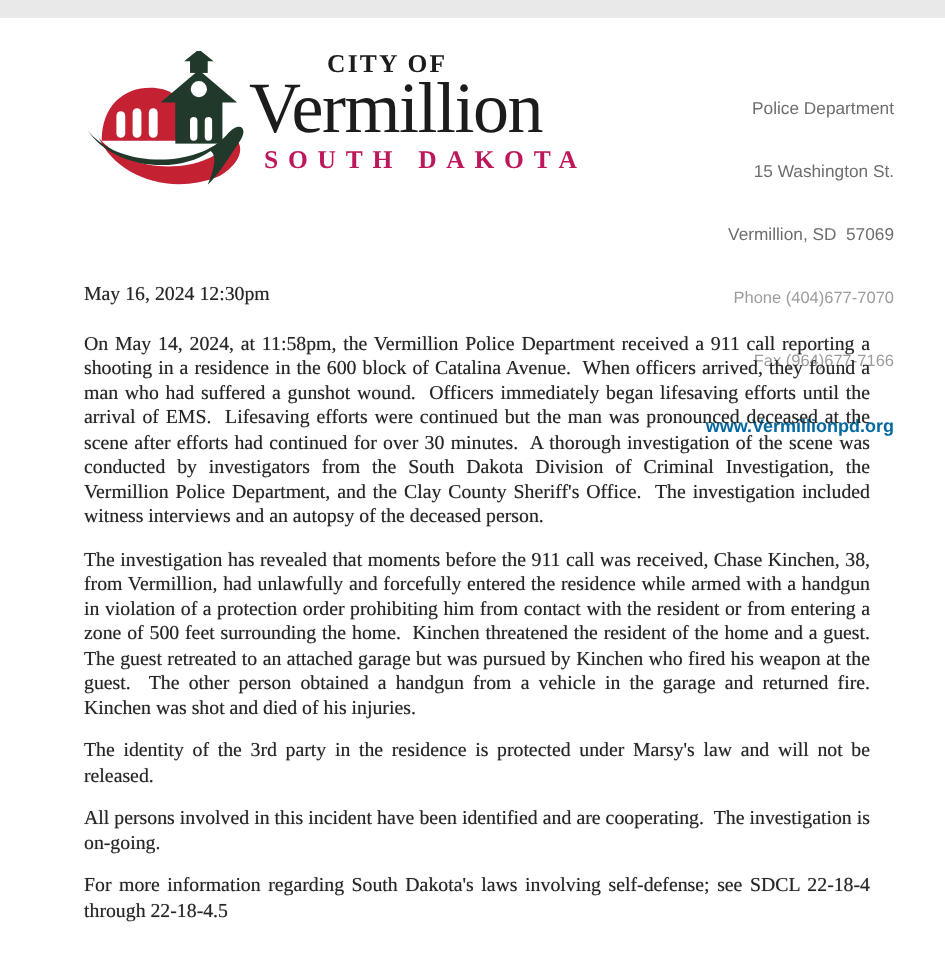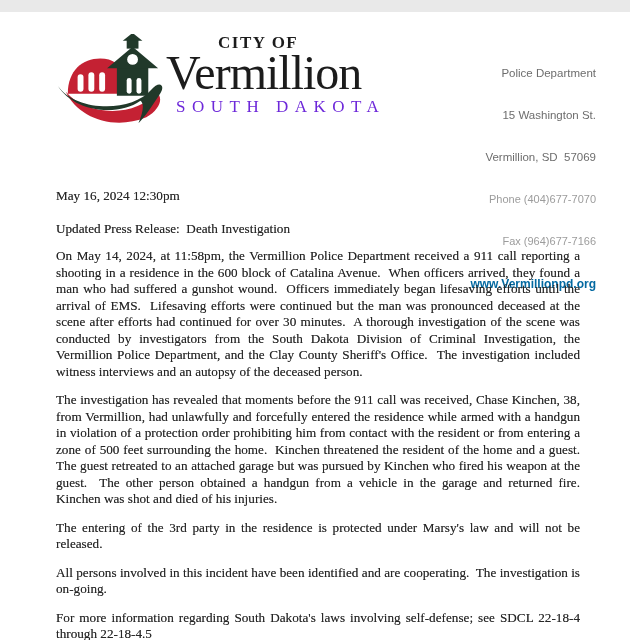--- a/index.html
+++ b/index.html
@@ -36,26 +36,26 @@
     line-height: 1;
   }
   .city-name {
     font-weight: normal;
     font-size: 48px;
     line-height: 0.92;
     color: #1c1c1c;
     letter-spacing: -1px;
   }
   .state-name {
-    font-weight: normal;
+    font-weight: bold;
     font-size: 17px;
     letter-spacing: 6.5px;
     margin-left: 10px;
     margin-top: 3px;
-    color: #6d28d9;
+    color: #be185d;
     line-height: 1;
   }
   .contact {
     text-align: right;
     font-family: "Liberation Sans", sans-serif;
     font-size: 11.5px;
     line-height: 14px;
     color: #6d6d6d;
     padding-top: 10px;
     white-space: pre;
@@ -123,21 +123,20 @@
       <div>Vermillion, SD  57069</div>
       <div class="muted">Phone (404)677-7070</div>
       <div class="muted">Fax (964)677-7166</div>
       <div class="site">www.Vermillionpd.org</div>
     </div>
 
   </div>
 
   <div class="doc-body">
     <div class="date-line">May 16, 2024 12:30pm</div>
-    <div class="title-line">Updated Press Release:  Death Investigation</div>
     <p>On May 14, 2024, at 11:58pm, the Vermillion Police Department received a 911 call reporting a shooting in a residence in the 600 block of Catalina Avenue.  When officers arrived, they found a man who had suffered a gunshot wound.  Officers immediately began lifesaving efforts until the arrival of EMS.  Lifesaving efforts were continued but the man was pronounced deceased at the scene after efforts had continued for over 30 minutes.  A thorough investigation of the scene was conducted by investigators from the South Dakota Division of Criminal Investigation, the Vermillion Police Department, and the Clay County Sheriff's Office.  The investigation included witness interviews and an autopsy of the deceased person.</p>
     <p>The investigation has revealed that moments before the 911 call was received, Chase Kinchen, 38, from Vermillion, had unlawfully and forcefully entered the residence while armed with a handgun in violation of a protection order prohibiting him from contact with the resident or from entering a zone of 500 feet surrounding the home.  Kinchen threatened the resident of the home and a guest.  The guest retreated to an attached garage but was pursued by Kinchen who fired his weapon at the guest.  The other person obtained a handgun from a vehicle in the garage and returned fire.  Kinchen was shot and died of his injuries.</p>
-    <p>The entering of the 3rd party in the residence is protected under Marsy's law and will not be released.</p>
+    <p>The identity of the 3rd party in the residence is protected under Marsy's law and will not be released.</p>
     <p>All persons involved in this incident have been identified and are cooperating.  The investigation is on-going.</p>
     <p>For more information regarding South Dakota's laws involving self-defense; see SDCL 22-18-4 through 22-18-4.5</p>
   </div>
 
 </div>
 
 </body></html>

